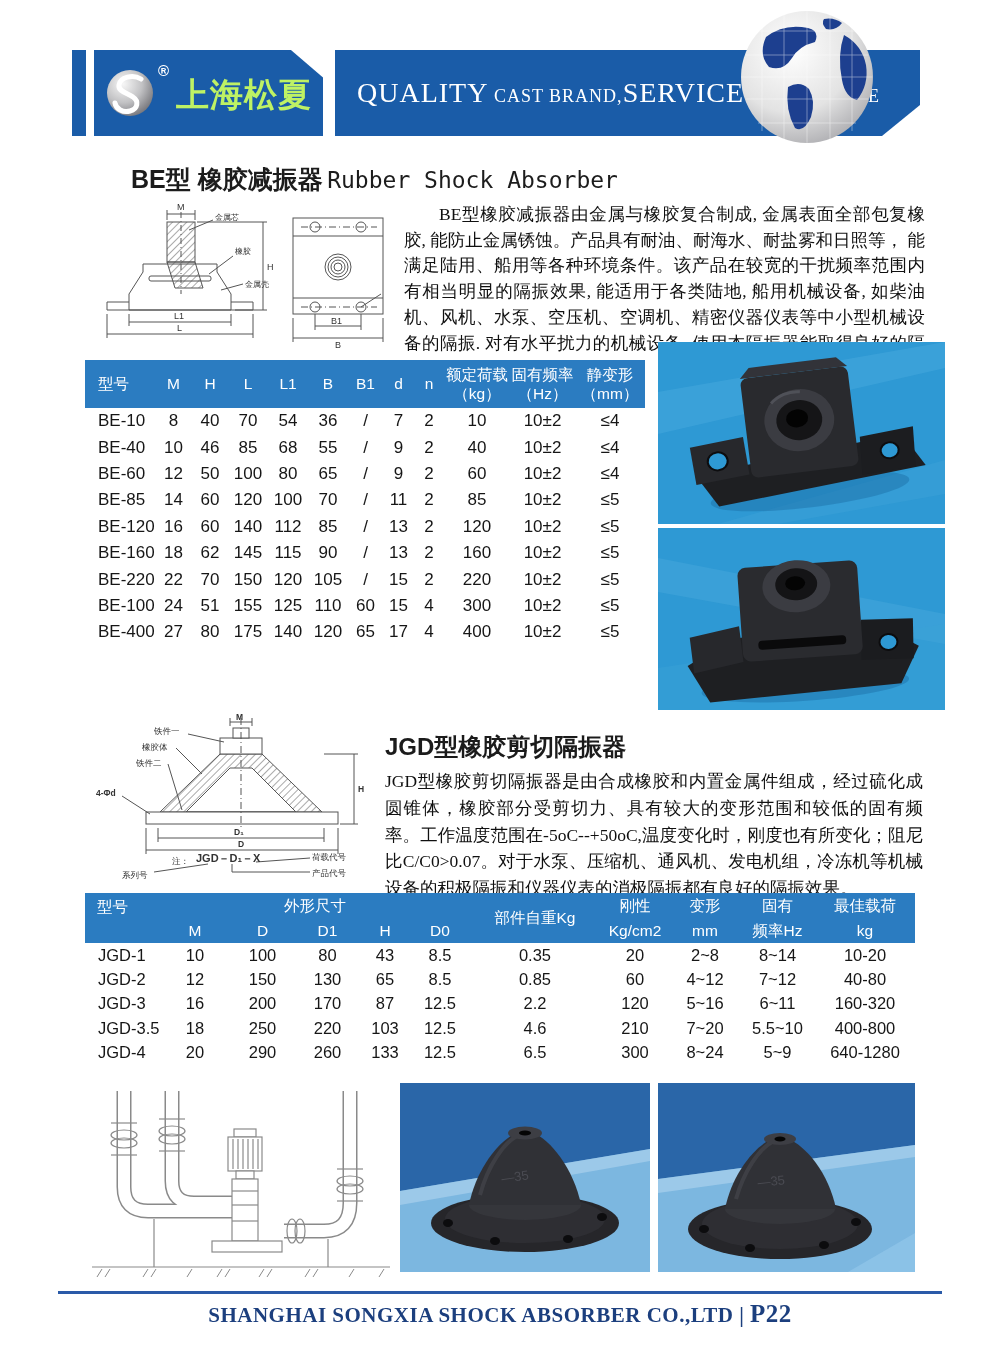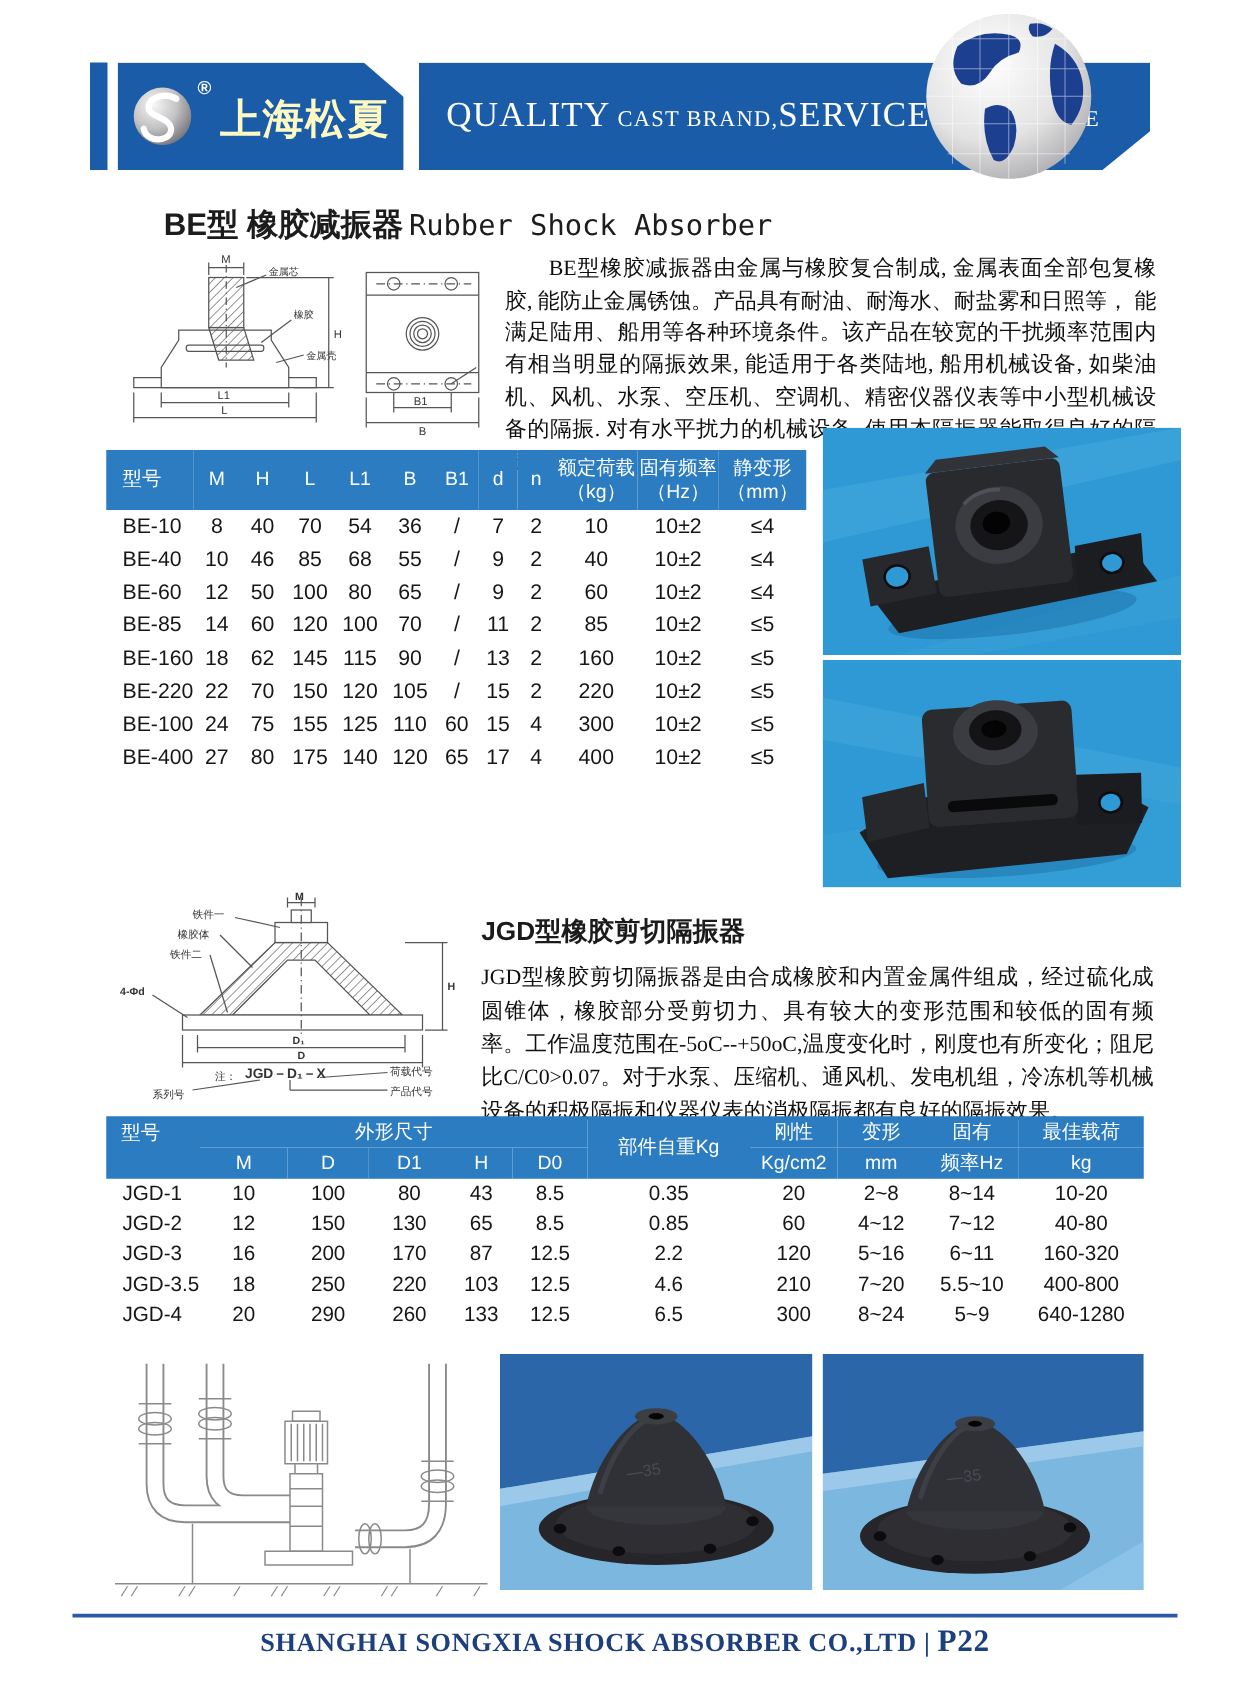--- a/index.html
+++ b/index.html
@@ -6,21 +6,21 @@
   #page{position:relative;width:1000px;height:1357px;background:#ffffff;overflow:hidden;
         font-family:"Liberation Sans",sans-serif;color:#111;}
   .abs{position:absolute;}
 
   
   .hdr-strip{left:72px;top:50px;width:14px;height:86px;background:#1a5ca8;}
   .brand-banner{left:94px;top:50px;width:229px;height:86px;background:#1a5ca8;
         clip-path:polygon(0 0,86% 0,100% 32%,100% 100%,0 100%);}
   .logo-sphere{left:12px;top:19px;width:48px;height:48px;}
   .reg-mark{left:64px;top:12px;color:#fff;font-size:15px;font-weight:bold;}
-  .brand-name{left:82px;top:23px;color:#fef9c3;font-size:33px;font-weight:bold;letter-spacing:1px;white-space:nowrap;}
+  .brand-name{left:82px;top:23px;color:#bef264;font-size:33px;font-weight:bold;letter-spacing:1px;white-space:nowrap;}
   .slogan-banner{left:335px;top:50px;width:585px;height:86px;background:#1a5ca8;
         clip-path:polygon(0 0,100% 0,100% 64%,93.5% 100%,0 100%);
         display:flex;align-items:center;padding-left:22px;box-sizing:border-box;}
   .slogan{font-family:"Liberation Serif",serif;color:#fff;white-space:nowrap;letter-spacing:1px;}
   .slogan .big{font-size:28px;}
   .slogan .small{font-size:18px;}
   .globe{left:736px;top:5px;width:142px;height:144px;}
 
   
   .be-title{left:131px;top:163px;white-space:nowrap;}
@@ -37,21 +37,21 @@
   table.spec tbody td:first-child{text-align:left;padding-left:13px;}
   .be-table{left:85px;top:360px;}
   .be-table thead th{height:48px;}
   .be-table thead th:first-child{text-align:left;padding-left:13px;}
   .be-table tbody td{font-size:17px;height:26.4px;}
 
   .photo{position:absolute;overflow:hidden;}
 
   
   .jgd-drawing{left:92px;top:712px;}
-  .jgd-title{left:385px;top:731px;font-size:21px;font-weight:bold;color:#1b1b1b;white-space:nowrap;}
+  .jgd-title{left:385px;top:731px;font-size:24px;font-weight:bold;color:#1b1b1b;white-space:nowrap;}
   .jgd-desc{left:385px;top:768px;width:538px;font-size:17.5px;line-height:26.8px;}
   .jgd-table{left:85px;top:893px;}
   .jgd-table thead th{height:25px;font-size:15.5px;}
   .jgd-table thead th.model{vertical-align:top;text-align:left;padding:4px 0 0 12px;}
   .jgd-table tbody td{font-size:16.5px;height:24.4px;}
   .jgd-table tbody td:first-child{padding-left:10px;}
 
   
   .pump{left:88px;top:1085px;}
   .footer-line{left:58px;top:1291px;width:884px;height:3px;background:#2a5aa8;}
@@ -260,20 +260,34 @@
           <td>100</td>
           <td>70</td>
           <td>/</td>
           <td>11</td>
           <td>2</td>
           <td>85</td>
           <td>10±2</td>
           <td>≤5</td>
         </tr>
         <tr>
+          <td>BE-120</td>
+          <td>16</td>
+          <td>60</td>
+          <td>140</td>
+          <td>112</td>
+          <td>85</td>
+          <td>/</td>
+          <td>13</td>
+          <td>2</td>
+          <td>120</td>
+          <td>10±2</td>
+          <td>≤5</td>
+        </tr>
+        <tr>
           <td>BE-160</td>
           <td>18</td>
           <td>62</td>
           <td>145</td>
           <td>115</td>
           <td>90</td>
           <td>/</td>
           <td>13</td>
           <td>2</td>
           <td>160</td>
@@ -290,21 +304,21 @@
           <td>/</td>
           <td>15</td>
           <td>2</td>
           <td>220</td>
           <td>10±2</td>
           <td>≤5</td>
         </tr>
         <tr>
           <td>BE-100</td>
           <td>24</td>
-          <td>75</td>
+          <td>51</td>
           <td>155</td>
           <td>125</td>
           <td>110</td>
           <td>60</td>
           <td>15</td>
           <td>4</td>
           <td>300</td>
           <td>10±2</td>
           <td>≤5</td>
         </tr>

